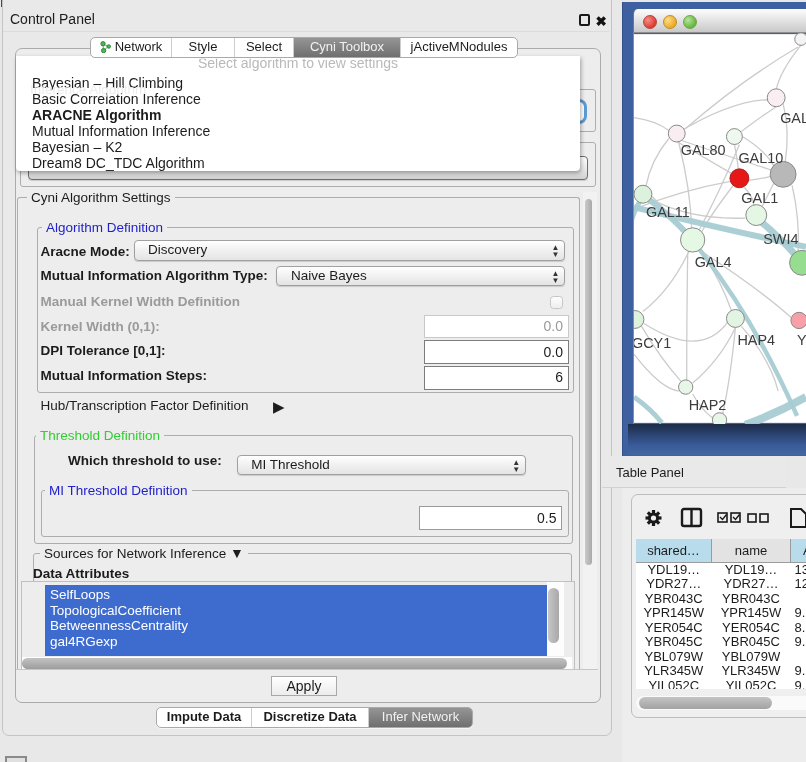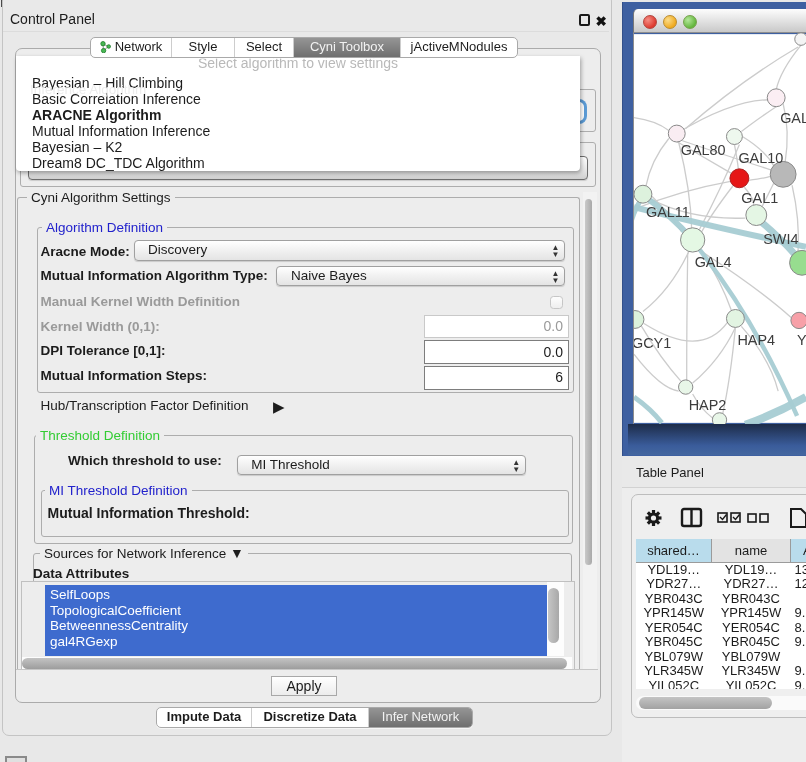--- a/index.html
+++ b/index.html
@@ -94,21 +94,21 @@
   <div class="gtitle" style="left:36px;top:429px;color:#33cc33;">Threshold Definition</div>
 
   <div class="abs" style="left:68px;top:452.5px;font-weight:bold;">Which threshold to use:</div>
   <div class="combo" style="left:236.8px;top:454.5px;width:287px;height:18px;">
     <span style="position:absolute;left:13.5px;top:1px;">MI Threshold</span>
     <span class="ar">▲<br>▼</span>
   </div>
 
   <div class="grp" style="left:41px;top:490px;width:526px;height:45px;"></div>
   <div class="gtitle" style="left:45px;top:484px;color:#2222cc;">MI Threshold Definition</div>
-  <div class="abs" style="left:47.5px;top:504.5px;font-weight:bold;font-size:14px!important;">Mutual Information Threshold:</div>
+  <div class="tfield" style="left:419px;top:506px;width:136.5px;height:22px;border:1px solid #9a9a9a;font-size:14px;line-height:22px;">0.5</div>
 
   <div class="grp" style="left:33px;top:553px;width:537px;height:114px;"></div>
   <div class="gtitle" style="left:40px;top:547px;">Sources for Network Inference <span style="font-size:14px;">▼</span></div>
   <div class="abs" style="left:33px;top:566px;font-weight:bold;">Data Attributes</div>
 
   <div class="abs" style="left:21px;top:581px;width:552px;height:87px;border:1px solid #c0c0c0;background:#ededed;"></div>
   <div class="abs" style="left:45px;top:585px;width:501px;height:69px;background:#3e6bce;color:#fff;line-height:15.5px;padding:2px 0 0 5px;">
     SelfLoops<br>TopologicalCoefficient<br>BetweennessCentrality<br>gal4RGexp
   </div>
 
@@ -222,21 +222,21 @@
       <text x="645" y="217">GAL11</text>
       <text x="763" y="244">SWI4</text>
       <text x="694" y="267">GAL4</text>
       <text x="631" y="349">GCY1</text>
       <text x="737" y="346">HAP4</text>
       <text x="797" y="346">YJ</text>
       <text x="688" y="411">HAP2</text>
     </g>
   </svg>
 
-  <div class="abs" style="left:622px;top:456px;width:184px;height:31px;background:#e9e9e9;border-bottom:1px solid #d2d2d2;">
+  <div class="abs" style="left:602px;top:456px;width:184px;height:31px;background:#e9e9e9;border-bottom:1px solid #d2d2d2;">
     <div style="margin:9px 0 0 14px;font-size:13px;">Table Panel</div>
   </div>
   <div class="abs" style="left:622px;top:488px;width:184px;height:274px;background:#ededed;"></div>
 
   <div class="abs" style="left:631px;top:494px;width:190px;height:222px;background:#efefef;
        border:1px solid #bdbdbd;border-radius:7px 0 0 7px;"></div>
 
   <svg class="abs" style="left:640px;top:505px;" width="166" height="26" viewBox="0 0 166 26">
 
     <g transform="translate(13.5,13)">

